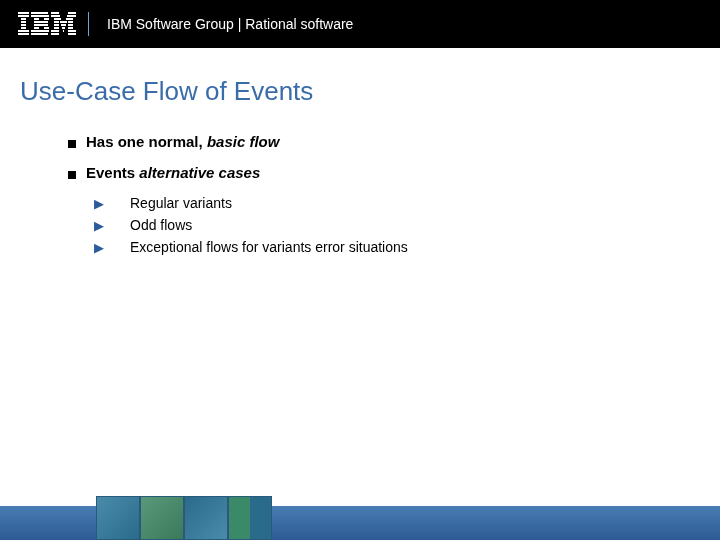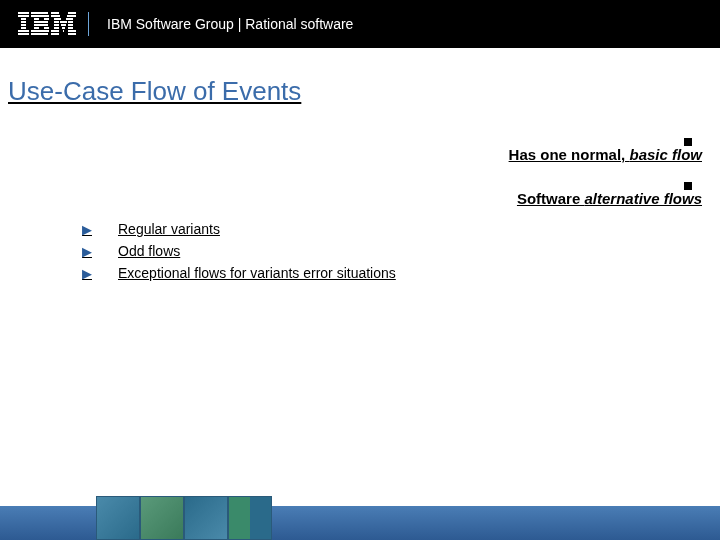--- a/index.html
+++ b/index.html
@@ -25,35 +25,33 @@
       height: 24px;
       background: #6ea6d9;
       margin: 0 10px 0 4px;
     }
     .header-text {
       color: #ffffff;
       font-size: 14px;
       font-weight: 400;
     }
     .content {
-      padding: 28px 18px 0 8px;
-      text-decoration: underline;
+      padding: 28px 18px 0 20px;
     }
     .slide-title {
       color: #3b6caa;
       font-size: 26px;
       font-weight: 400;
       margin-bottom: 26px;
     }
     .bullet-row {
       display: flex;
-      align-items: flex-end;
+      align-items: center;
       margin-bottom: 14px;
       padding-left: 48px;
-      flex-direction: column;
     }
     .square-bullet {
       width: 8px;
       height: 8px;
       background: #000000;
       margin-top: 5px;
       margin-right: 10px;
       flex-shrink: 0;
     }
     .bullet-text {
@@ -173,21 +171,21 @@
   <div class="bullet-row">
     <div class="square-bullet"></div>
     <div class="bullet-text">
       <span>Has one normal, </span><span class="basic-flow">basic flow</span>
     </div>
   </div>
 
   <div class="bullet-row">
     <div class="square-bullet"></div>
     <div class="bullet-text">
-      <span>Software </span><span class="alt-flows">alternative flows</span>
+      <span>Events </span><span class="alt-flows">alternative cases</span>
     </div>
   </div>
 
   <div class="sub-row">
     <div class="arrow-bullet">▶</div>
     <div class="sub-text">Regular variants</div>
   </div>
   <div class="sub-row">
     <div class="arrow-bullet">▶</div>
     <div class="sub-text">Odd flows</div>

